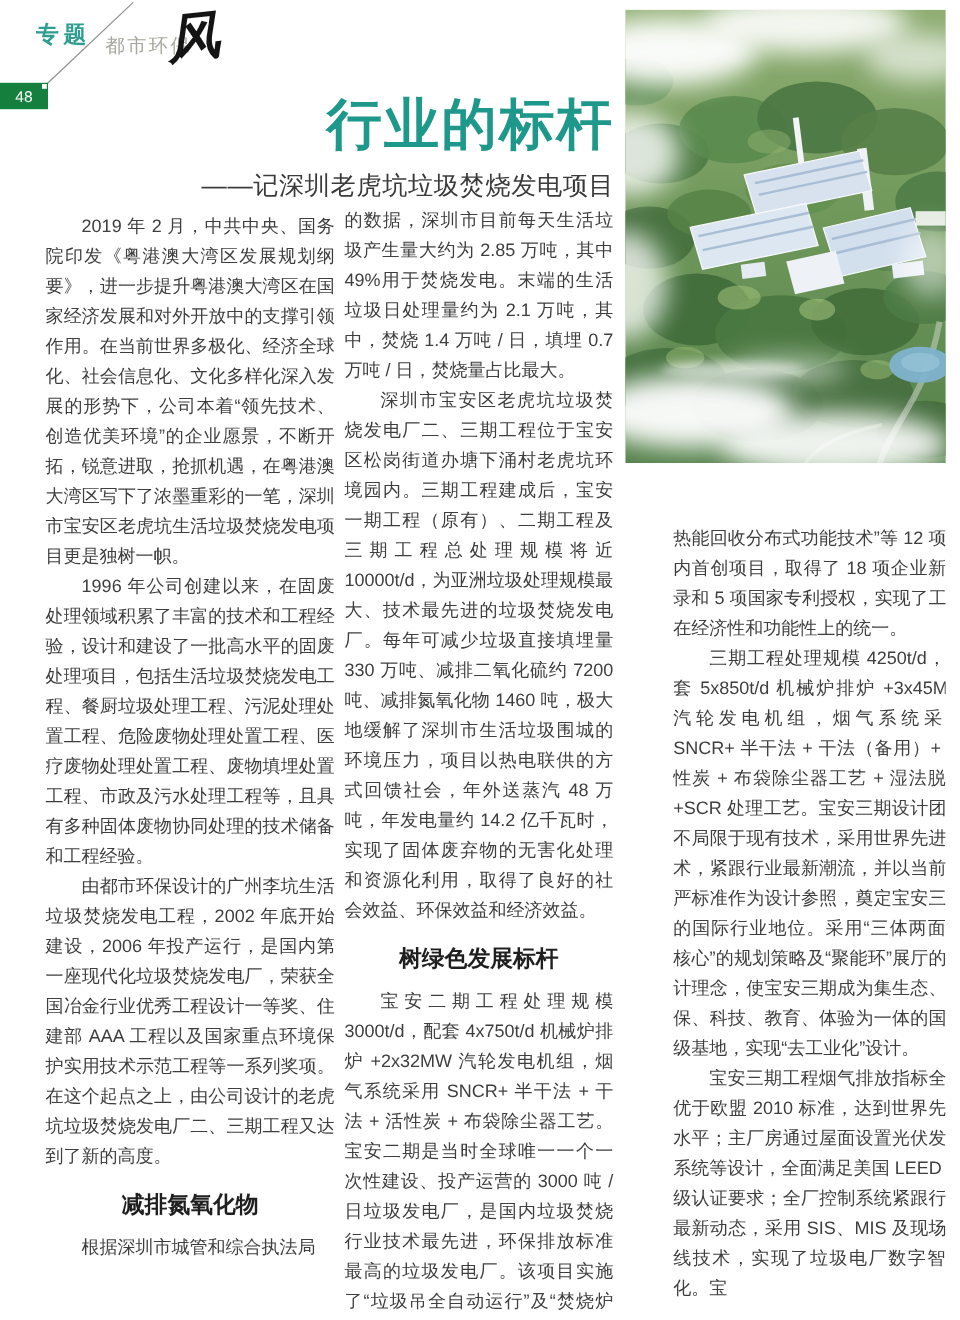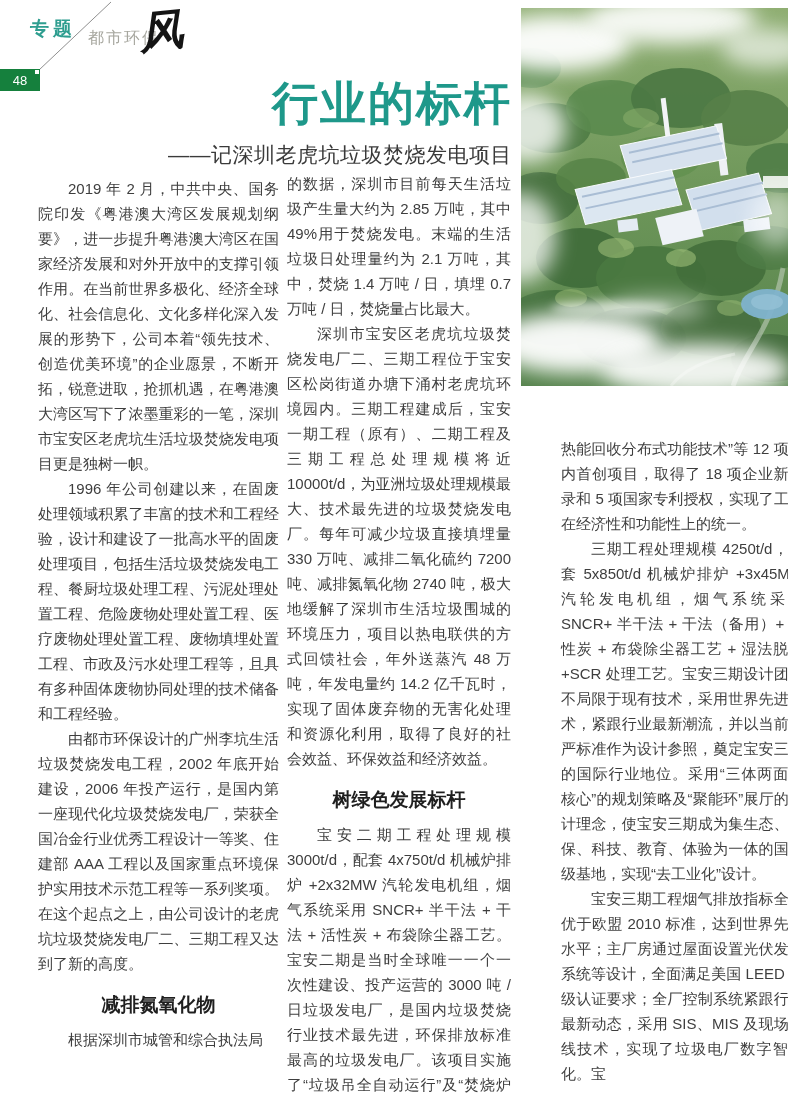--- a/index.html
+++ b/index.html
@@ -142,21 +142,21 @@
   <div class="col col-1">
     <p>2019 年 2 月，中共中央、国务院印发《粤港澳大湾区发展规划纲要》，进一步提升粤港澳大湾区在国家经济发展和对外开放中的支撑引领作用。在当前世界多极化、经济全球化、社会信息化、文化多样化深入发展的形势下，公司本着“领先技术、创造优美环境”的企业愿景，不断开拓，锐意进取，抢抓机遇，在粤港澳大湾区写下了浓墨重彩的一笔，深圳市宝安区老虎坑生活垃圾焚烧发电项目更是独树一帜。</p>
     <p>1996 年公司创建以来，在固废处理领域积累了丰富的技术和工程经验，设计和建设了一批高水平的固废处理项目，包括生活垃圾焚烧发电工程、餐厨垃圾处理工程、污泥处理处置工程、危险废物处理处置工程、医疗废物处理处置工程、废物填埋处置工程、市政及污水处理工程等，且具有多种固体废物协同处理的技术储备和工程经验。</p>
     <p>由都市环保设计的广州李坑生活垃圾焚烧发电工程，2002 年底开始建设，2006 年投产运行，是国内第一座现代化垃圾焚烧发电厂，荣获全国冶金行业优秀工程设计一等奖、住建部 AAA 工程以及国家重点环境保护实用技术示范工程等一系列奖项。在这个起点之上，由公司设计的老虎坑垃圾焚烧发电厂二、三期工程又达到了新的高度。</p>
     <h3>减排氮氧化物</h3>
     <p>根据深圳市城管和综合执法局</p>
   </div>
 
   <div class="col col-2">
     <p class="cont">的数据，深圳市目前每天生活垃圾产生量大约为 2.85 万吨，其中 49%用于焚烧发电。末端的生活垃圾日处理量约为 2.1 万吨，其中，焚烧 1.4 万吨 / 日，填埋 0.7 万吨 / 日，焚烧量占比最大。</p>
-    <p>深圳市宝安区老虎坑垃圾焚烧发电厂二、三期工程位于宝安区松岗街道办塘下涌村老虎坑环境园内。三期工程建成后，宝安一期工程（原有）、二期工程及三期工程总处理规模将近 10000t/d，为亚洲垃圾处理规模最大、技术最先进的垃圾焚烧发电厂。每年可减少垃圾直接填埋量 330 万吨、减排二氧化硫约 7200 吨、减排氮氧化物 2740 吨，极大地缓解了深圳市生活垃圾围城的环境压力，项目以热电联供的方式回馈社会，年外送蒸汽 48 万吨，年发电量约 14.2 亿千瓦时，实现了固体废弃物的无害化处理和资源化利用，取得了良好的社会效益、环保效益和经济效益。</p>
+    <p>深圳市宝安区老虎坑垃圾焚烧发电厂二、三期工程位于宝安区松岗街道办塘下涌村老虎坑环境园内。三期工程建成后，宝安一期工程（原有）、二期工程及三期工程总处理规模将近 10000t/d，为亚洲垃圾处理规模最大、技术最先进的垃圾焚烧发电厂。每年可减少垃圾直接填埋量 330 万吨、减排二氧化硫约 7200 吨、减排氮氧化物 1460 吨，极大地缓解了深圳市生活垃圾围城的环境压力，项目以热电联供的方式回馈社会，年外送蒸汽 48 万吨，年发电量约 14.2 亿千瓦时，实现了固体废弃物的无害化处理和资源化利用，取得了良好的社会效益、环保效益和经济效益。</p>
     <h3>树绿色发展标杆</h3>
     <p>宝安二期工程处理规模 3000t/d，配套 4x750t/d 机械炉排炉 +2x32MW 汽轮发电机组，烟气系统采用 SNCR+ 半干法 + 干法 + 活性炭 + 布袋除尘器工艺。宝安二期是当时全球唯一一个一次性建设、投产运营的 3000 吨 / 日垃圾发电厂，是国内垃圾焚烧行业技术最先进，环保排放标准最高的垃圾发电厂。该项目实施了“垃圾吊全自动运行”及“焚烧炉全自动运行”等 2 项世界首创技术，“垃圾焚烧</p>
   </div>
 
   <div class="col col-3">
     <p class="cont">热能回收分布式功能技术”等 12 项国内首创项目，取得了 18 项企业新纪录和 5 项国家专利授权，实现了工程在经济性和功能性上的统一。</p>
     <p>三期工程处理规模 4250t/d，配套 5x850t/d 机械炉排炉 +3x45MW 汽轮发电机组，烟气系统采用 SNCR+ 半干法 + 干法（备用）+ 活性炭 + 布袋除尘器工艺 + 湿法脱酸 +SCR 处理工艺。宝安三期设计团队不局限于现有技术，采用世界先进技术，紧跟行业最新潮流，并以当前最严标准作为设计参照，奠定宝安三期的国际行业地位。采用“三体两面一核心”的规划策略及“聚能环”展厅的设计理念，使宝安三期成为集生态、环保、科技、教育、体验为一体的国家级基地，实现“去工业化”设计。</p>
     <p>宝安三期工程烟气排放指标全面优于欧盟 2010 标准，达到世界先进水平；主厂房通过屋面设置光伏发电系统等设计，全面满足美国 LEED 金级认证要求；全厂控制系统紧跟行业最新动态，采用 SIS、MIS 及现场总线技术，实现了垃圾电厂数字智能化。宝</p>
   </div>
 

